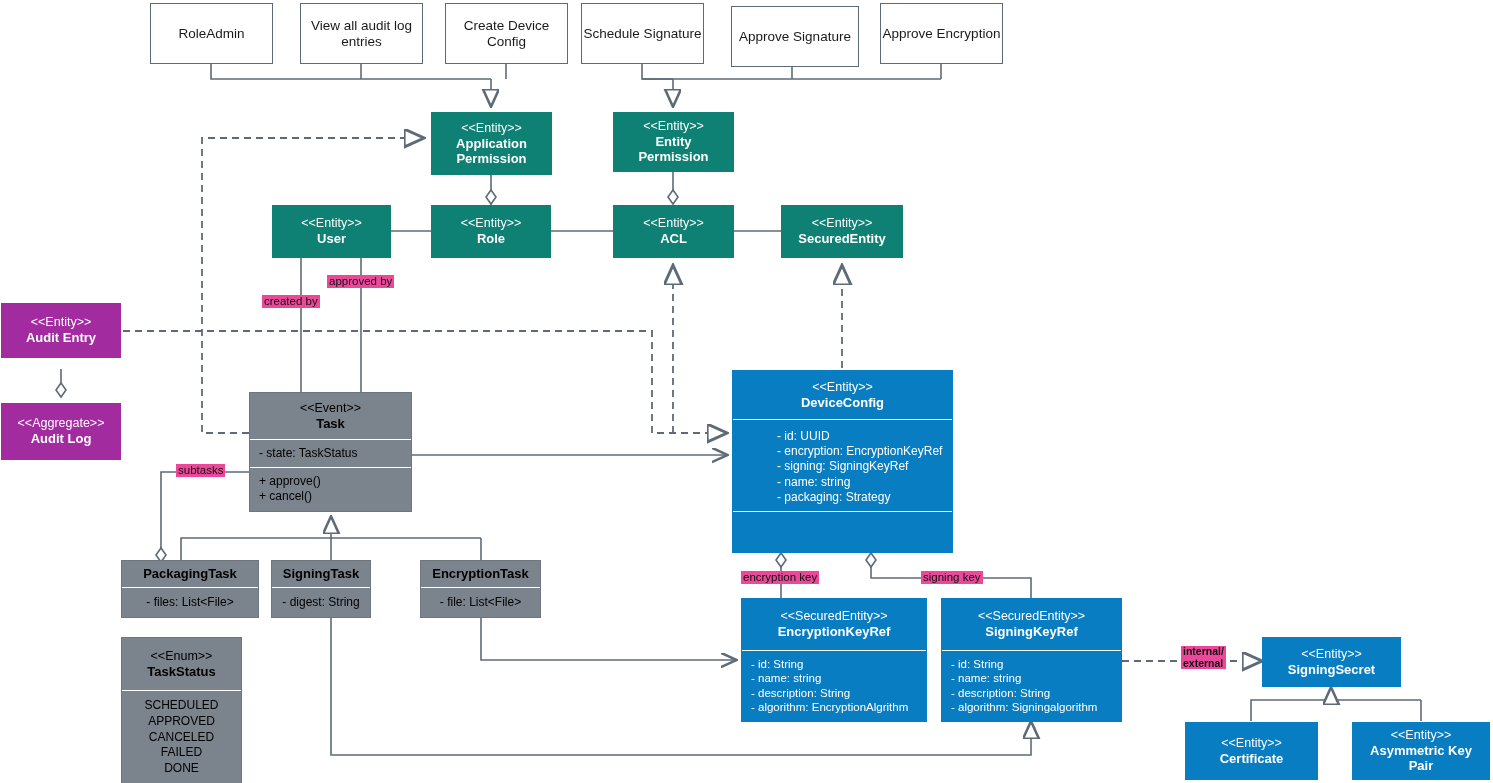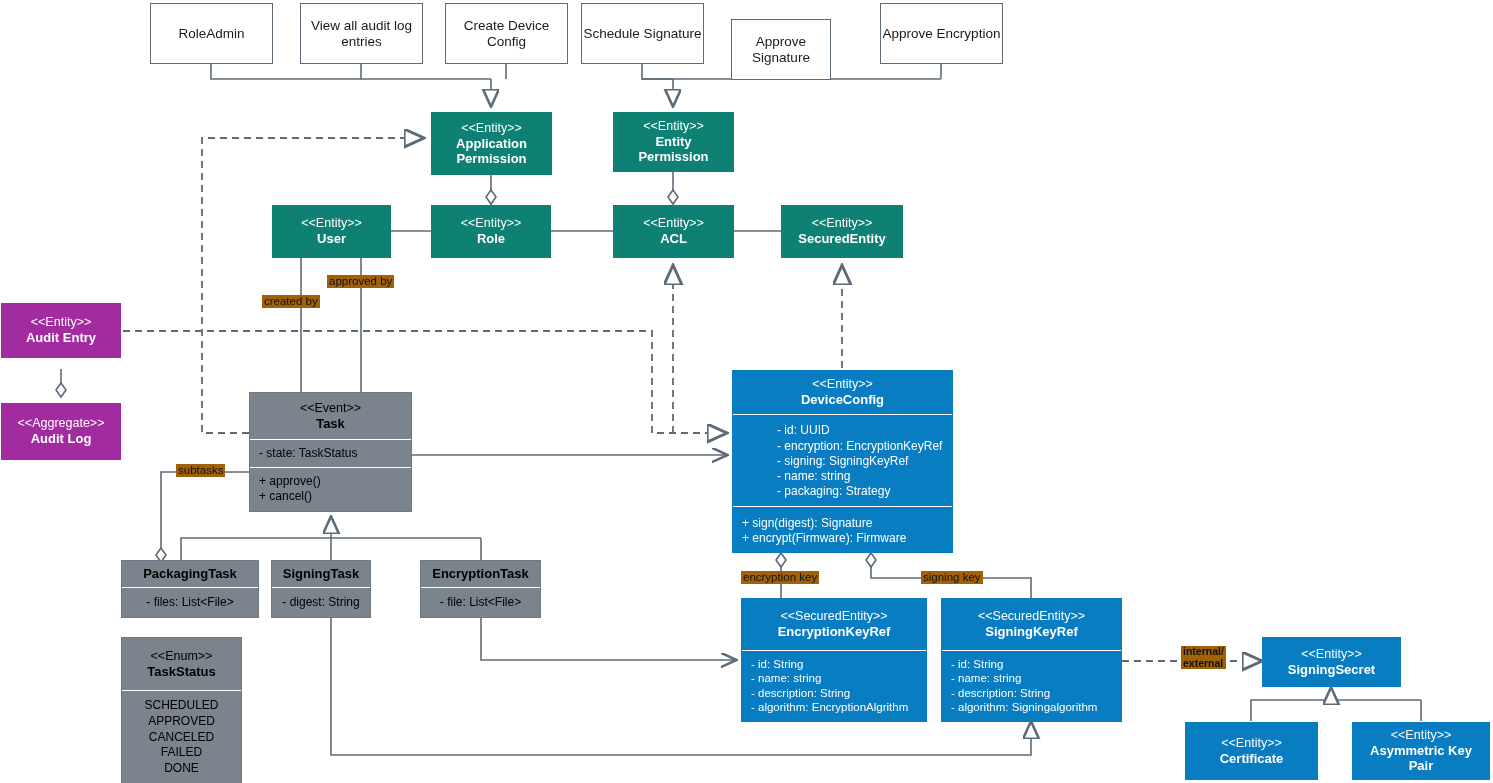--- a/index.html
+++ b/index.html
@@ -14,21 +14,21 @@
   .sep{height:1px;background:#ffffff;}
 
   
   .teal{background:#0e8074;color:#fff;border-color:#0e8074;}
   .blue{background:#087dc2;color:#fff;border-color:#087dc2;}
   .purple{background:#a32ba0;color:#fff;border-color:#a32ba0;}
   .gray{background:#7b838c;color:#000000;border-color:#6e777f;}
   .plain{background:#ffffff;color:#1a1a1a;border:1px solid #5d6b78;}
   .plain .nname{font-weight:400;font-size:13.5px;}
 
-  .edge-label{position:absolute;font-size:11.5px;color:#111;background:#a16207;padding:0 2px;white-space:pre;line-height:1.15;}
+  .edge-label{position:absolute;font-size:11.5px;color:#111;background:#ec4899;padding:0 2px;white-space:pre;line-height:1.15;}
   svg.wires{position:absolute;left:0;top:0;width:1493px;height:783px;pointer-events:none;}
   .ln{stroke:#5d6b78;stroke-width:1.6;fill:none;}
   .dl{stroke:#5d6b78;stroke-width:1.8;fill:none;stroke-dasharray:7 5;}
   .wh{fill:#ffffff;stroke:#5d6b78;stroke-width:1.6;}
 </style>
 </head>
 <body>
 
 <div id="canvas">
 
@@ -125,21 +125,21 @@
   <div class="node plain" style="left:445px;top:3px;width:123px;height:61px;">
     <div class="hdr" style="flex:1;">
         <span class="nname">Create Device Config</span>
       </div>
   </div>
   <div class="node plain" style="left:581px;top:3px;width:123px;height:61px;">
     <div class="hdr" style="flex:1;">
         <span class="nname">Schedule Signature</span>
       </div>
   </div>
-  <div class="node plain" style="left:731px;top:19px;width:100px;height:61px;">
+  <div class="node plain" style="left:731px;top:6px;width:128px;height:61px;">
     <div class="hdr" style="flex:1;">
         <span class="nname">Approve Signature</span>
       </div>
   </div>
   <div class="node plain" style="left:880px;top:3px;width:123px;height:61px;">
     <div class="hdr" style="flex:1;">
         <span class="nname">Approve Encryption</span>
       </div>
   </div>
 
@@ -224,24 +224,20 @@
     </div>
     <div class="sep"></div>
     <div class="compartment" style="padding-top:9px;padding-left:44px;">
       <div>- id: UUID</div>
       <div>- encryption: EncryptionKeyRef</div>
       <div>- signing: SigningKeyRef</div>
       <div>- name: string</div>
       <div>- packaging: Strategy</div>
     </div>
     <div class="sep"></div>
-    <div class="compartment" style="padding-top:9px;">
-      <div>+ sign(digest): Signature</div>
-      <div>+ encrypt(Firmware): Firmware</div>
-    </div>
   </div>
 
   <div class="node gray" style="left:121px;top:560px;width:138px;height:58px;">
     <div class="hdr" style="height:29px;">
       <span class="nname">PackagingTask</span>
     </div>
     <div class="sep"></div>
     <div class="compartment ctr">
       <div>- files: List&lt;File&gt;</div>
     </div>

